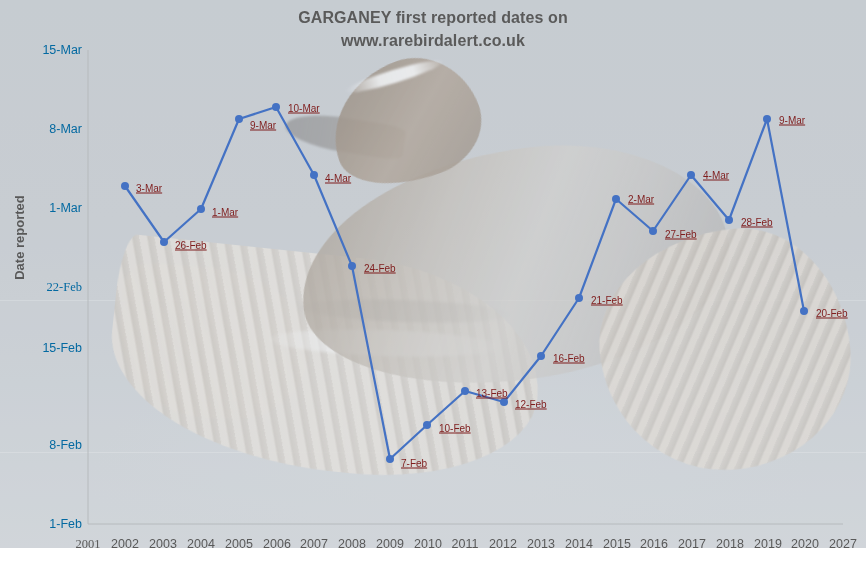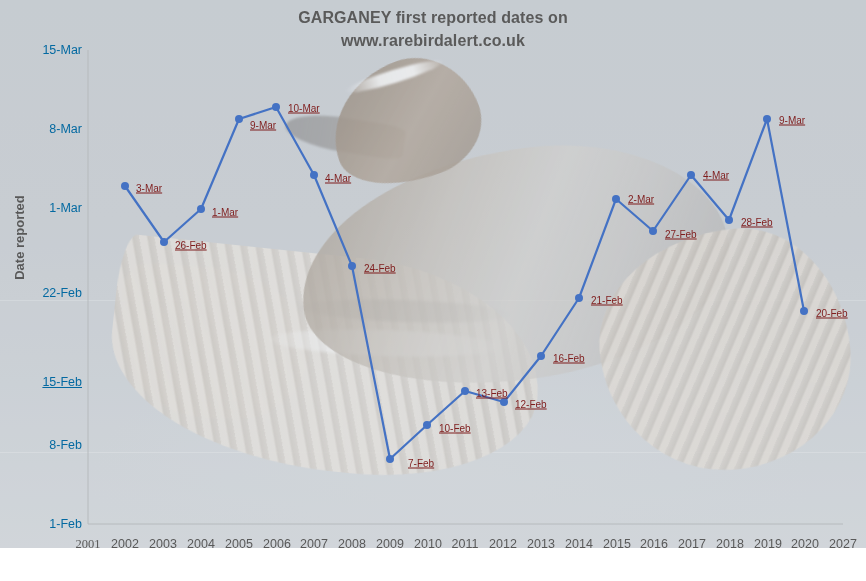--- a/index.html
+++ b/index.html
@@ -271,22 +271,22 @@
           <circle cx="729" cy="220" r="4" fill="#4472C4"></circle>
           <circle cx="767" cy="119" r="4" fill="#4472C4"></circle>
           <circle cx="804" cy="311" r="4" fill="#4472C4"></circle>
         </g>
     </svg>
 
     <div id="y-tick-labels">
         <div class="y-tick-label" style="top: 50px;">15-Mar</div>
         <div class="y-tick-label" style="top: 129px;">8-Mar</div>
         <div class="y-tick-label" style="top: 208px;">1-Mar</div>
-        <div class="y-tick-label" style="top: 293px;">22-Feb</div>
-        <div class="y-tick-label" style="top: 382px; text-decoration: underline;">15-Feb</div>
+        <div class="y-tick-label" style="top: 287px; font-family: Liberation Serif, serif;">22-Feb</div>
+        <div class="y-tick-label" style="top: 348px;">15-Feb</div>
         <div class="y-tick-label" style="top: 445px;">8-Feb</div>
         <div class="y-tick-label" style="top: 524px;">1-Feb</div>
       </div>
     <div id="x-tick-labels">
         <div class="x-tick-label" style="left: 88px; font-family: Liberation Serif, serif;">2001</div>
         <div class="x-tick-label" style="left: 125px;">2002</div>
         <div class="x-tick-label" style="left: 163px;">2003</div>
         <div class="x-tick-label" style="left: 201px;">2004</div>
         <div class="x-tick-label" style="left: 239px;">2005</div>
         <div class="x-tick-label" style="left: 277px;">2006</div>
@@ -307,21 +307,21 @@
         <div class="x-tick-label" style="left: 843px;">2027</div>
       </div>
     <div id="point-labels">
         <div class="dp-label" style="left: 136px; top: 188px;">3-Mar</div>
         <div class="dp-label" style="left: 175px; top: 245px;">26-Feb</div>
         <div class="dp-label" style="left: 212px; top: 212px;">1-Mar</div>
         <div class="dp-label" style="left: 250px; top: 125px;">9-Mar</div>
         <div class="dp-label" style="left: 288px; top: 108px;">10-Mar</div>
         <div class="dp-label" style="left: 325px; top: 178px;">4-Mar</div>
         <div class="dp-label" style="left: 364px; top: 268px;">24-Feb</div>
-        <div class="dp-label" style="left: 401px; top: 463px; margin-left: 7px;">7-Feb</div>
+        <div class="dp-label" style="left: 401px; top: 463px;">7-Feb</div>
         <div class="dp-label" style="left: 439px; top: 428px;">10-Feb</div>
         <div class="dp-label" style="left: 476px; top: 393px;">13-Feb</div>
         <div class="dp-label" style="left: 515px; top: 404px;">12-Feb</div>
         <div class="dp-label" style="left: 553px; top: 358px;">16-Feb</div>
         <div class="dp-label" style="left: 591px; top: 300px;">21-Feb</div>
         <div class="dp-label" style="left: 628px; top: 199px;">2-Mar</div>
         <div class="dp-label" style="left: 665px; top: 234px;">27-Feb</div>
         <div class="dp-label" style="left: 703px; top: 175px;">4-Mar</div>
         <div class="dp-label" style="left: 741px; top: 222px;">28-Feb</div>
         <div class="dp-label" style="left: 779px; top: 120px;">9-Mar</div>

